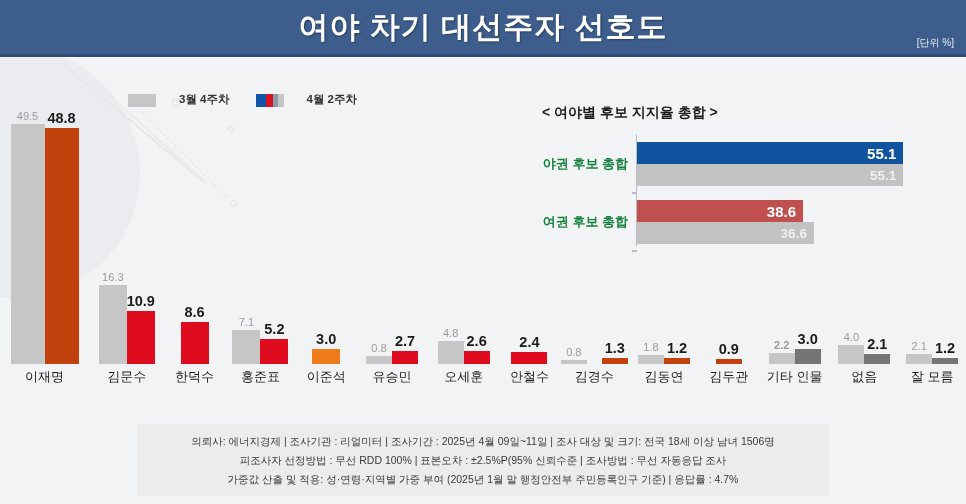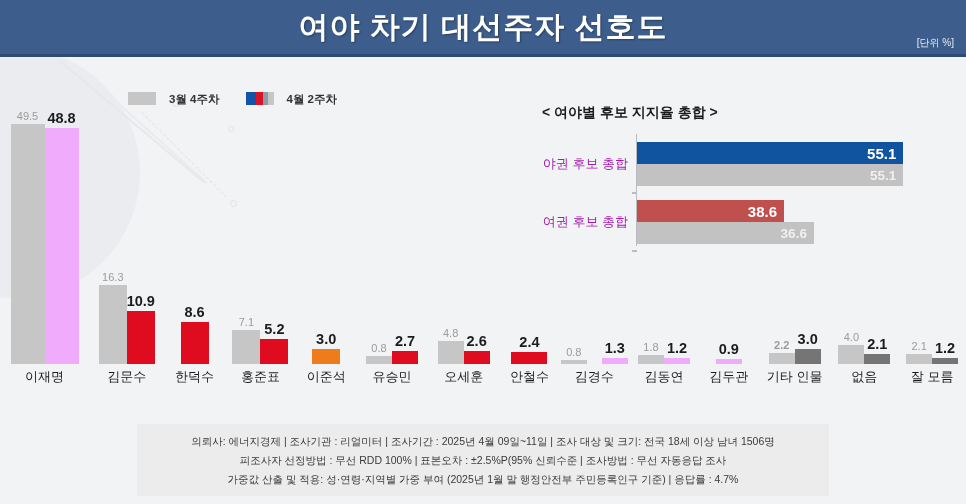--- a/index.html
+++ b/index.html
@@ -56,21 +56,21 @@
     background: #e9ebee; transform: rotate(42deg); transform-origin: left top;
   }
   #deco-line-c {
     left: 142px; top: 112px; width: 120px; height: 1px;
     background: #e4e6ea; transform: rotate(45deg); transform-origin: left top;
     border-top: 1px dashed #e2e5e9; background: none;
   }
 
   
   #legend { position: absolute; left: 128px; top: 92px; display: flex; gap: 26px; align-items: center; }
-  .legend-item { display: flex; align-items: flex-start; gap: 13px; }
+  .legend-item { display: flex; align-items: flex-end; gap: 23px; }
   .legend-swatch { width: 28px; height: 13px; }
   .legend-swatch.gray { background: #c6c6c6; }
   .legend-swatch.multi {
     background: linear-gradient(to right,
       #1155a8 0 34%, #d81527 34% 62%, #8e9aa6 62% 78%, #c6c6c6 78% 100%);
   }
   .legend-text { font-size: 11.5px; color: #333; font-weight: bold; }
 
   
   #main-chart {
@@ -81,21 +81,21 @@
     display: flex; align-items: flex-end;
   }
   .cand-group {
     position: relative; height: 276px;
     display: flex; flex-direction: column; justify-content: flex-end;
     align-items: center;
   }
   .bar-pair { display: flex; align-items: flex-end; justify-content: center; gap: 0px; }
   .bar { position: relative; }
   .bar-prev { background: #c6c6c6; }
-  .bar-cur.blue { background: #f0abfc; }
+  .bar-cur.blue { background: #c2410c; }
   .bar-cur.red  { background: #de0c1e; }
   .bar-cur.orange { background: #ee7c1a; }
   .bar-cur.dgray { background: #757575; }
   .val {
     position: absolute; bottom: 100%; left: 50%; transform: translateX(-50%);
     white-space: nowrap; margin-bottom: 2px;
   }
   .val-prev { color: #9b9b9b; font-size: 11px; }
   .val-cur  { color: #1b1b1b; font-size: 14.5px; font-weight: bold; }
   .cand-name {
@@ -110,21 +110,21 @@
   #summary-title {
     position: absolute; left: 34px; top: 0; font-size: 14px; font-weight: bold; color: #1b1b1b;
   }
   #summary-plot {
     position: absolute; left: 128px; top: 30px; width: 290px; height: 112px;
     border-left: 1.5px solid #b9bcc0;
   }
   .sum-group { position: absolute; left: 0; width: 100%; }
   .sum-label {
     position: absolute; right: 100%; top: 50%; transform: translateY(-50%);
-    margin-right: 9px; font-size: 13px; font-weight: normal; color: #a21caf; white-space: nowrap;
+    margin-right: 9px; font-size: 13px; font-weight: bold; color: #15803d; white-space: nowrap;
   }
   .sum-bar { position: relative; height: 22px; }
   .sum-bar.cur.blue { background: #10539e; }
   .sum-bar.cur.red  { background: #c0504d; }
   .sum-bar.prev { background: #c2c2c2; }
   .sum-val {
     position: absolute; right: 7px; top: 50%; transform: translateY(-50%);
     font-size: 15px; font-weight: bold; color: #ffffff;
   }
   .sum-val.dim { color: #f0f0f0; font-size: 13.5px; font-weight: bold; }
@@ -324,21 +324,21 @@
         <div class="sum-bar cur blue" style="width: 266.317px;">
           <span class="sum-val">55.1</span>
         </div>
         <div class="sum-bar prev" style="width: 266.317px;">
           <span class="sum-val dim">55.1</span>
         </div>
       </div>
       <div class="tick" style="top: 58px;"></div>
       <div class="sum-group" style="top: 66px;">
         <span class="sum-label">여권 후보 총합</span>
-        <div class="sum-bar cur red" style="width: 147px;">
+        <div class="sum-bar cur red" style="width: 166px;">
           <span class="sum-val">38.6</span>
         </div>
         <div class="sum-bar prev" style="width: 176.9px;">
           <span class="sum-val dim">36.6</span>
         </div>
       </div>
       <div class="tick" style="top: 116px;"></div>
     </div>
 </div>
 

